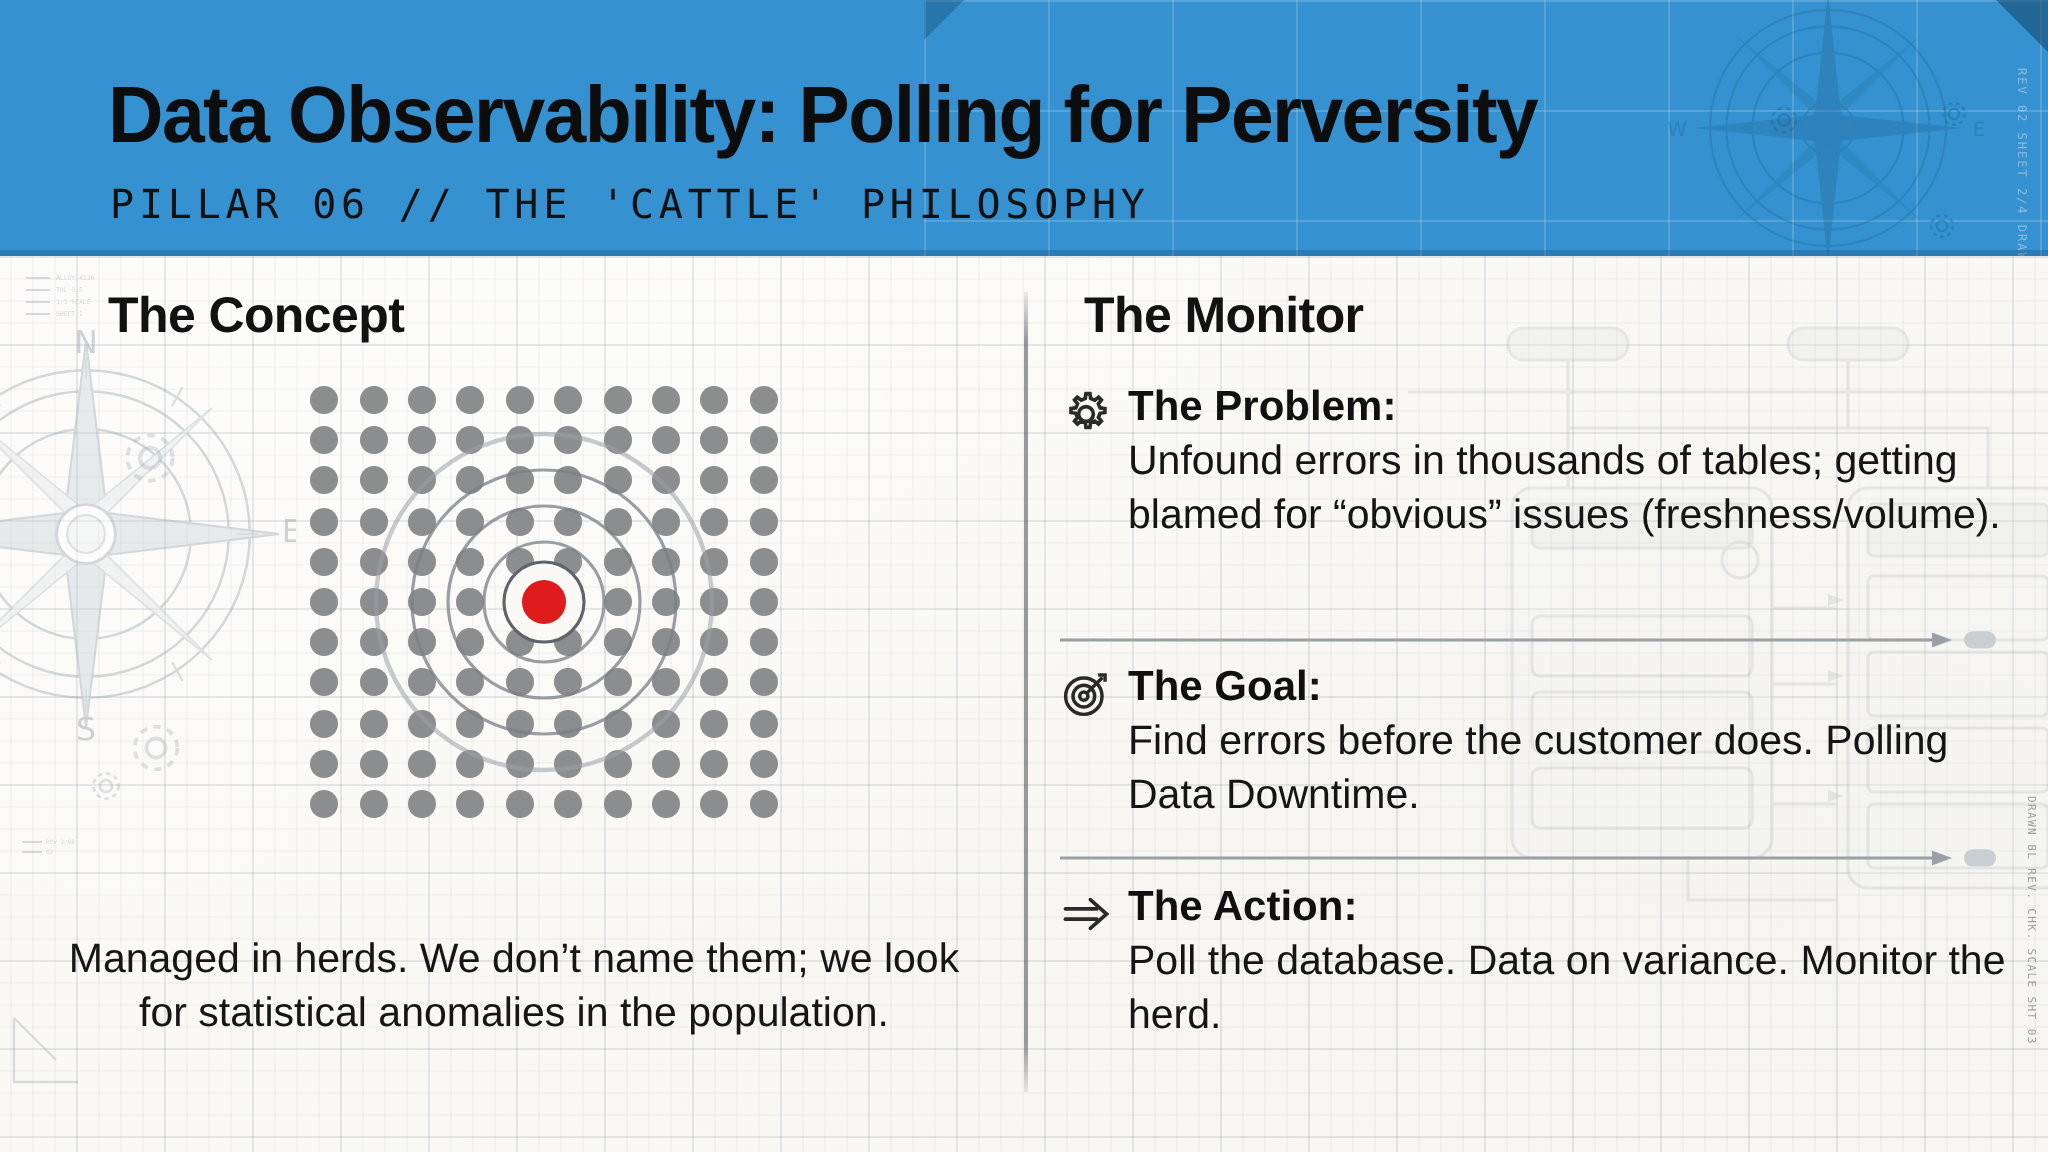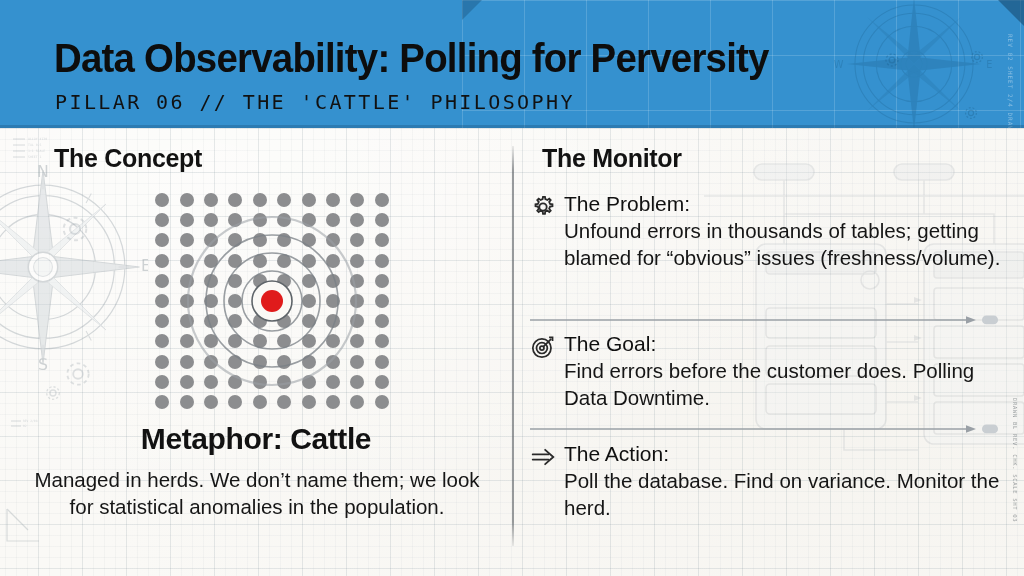--- a/index.html
+++ b/index.html
@@ -257,21 +257,21 @@
   .block-icon {
     position: absolute;
     left: 0; top: 0;
     width: 26px; height: 26px;
     color: #2a2a2a;
   }
   .block-title {
     position: absolute;
     left: 34px; top: -2px;
     font-size: 21px;
-    font-weight: normal;
+    font-weight: bold;
     color: #101010;
     white-space: nowrap;
   }
   .block-body {
     position: absolute;
     left: 34px; top: 24px;
     width: 440px;
     font-size: 20.5px;
     line-height: 1.3;
     color: #151515;
@@ -583,21 +583,20 @@
           <circle cx="122" cy="111" r="30"></circle>
           <circle cx="122" cy="111" r="48"></circle>
           <circle cx="122" cy="111" r="66"></circle>
         </g>
         <circle cx="122" cy="111" r="84" fill="none" stroke="#9aa0a6" stroke-width="2.2" opacity="0.55"></circle>
         <circle cx="122" cy="111" r="20" fill="#faf9f6" stroke="#5e6469" stroke-width="1.6"></circle>
       </svg>
       <div class="red-dot"></div>
     </div>
 
-    <div class="metaphor-title">Metaphor: Cattle</div>
     <div class="metaphor-body">Managed in herds. We don’t name them; we look for statistical anomalies in the population.</div>
   </div>
 
   <div class="v-divider"></div>
 
   <div class="right-panel">
 
     <svg class="wireframe-wm" viewBox="0 0 340 330">
       <g fill="none" stroke="#b9bec3" stroke-width="1.6">
         <rect x="22" y="22" width="16" height="300" rx="4" opacity="0"></rect>
@@ -672,18 +671,18 @@
 
     <div class="block blk-action">
       <svg class="block-icon" viewBox="0 0 24 24">
         <g fill="none" stroke="#2a2a2a" stroke-width="1.7" stroke-linecap="round">
           <line x1="2.5" y1="9.6" x2="17" y2="9.6"></line>
           <line x1="2.5" y1="14.4" x2="17" y2="14.4"></line>
           <polyline points="14,5.4 21.5,12 14,18.6"></polyline>
         </g>
       </svg>
       <div class="block-title">The Action:</div>
-      <div class="block-body">Poll the database. Find on variance. Monitor the herd.</div>
+      <div class="block-body">Poll the database. Data on variance. Monitor the herd.</div>
     </div>
   </div>
 
 
 </div>
 
 </body></html>

